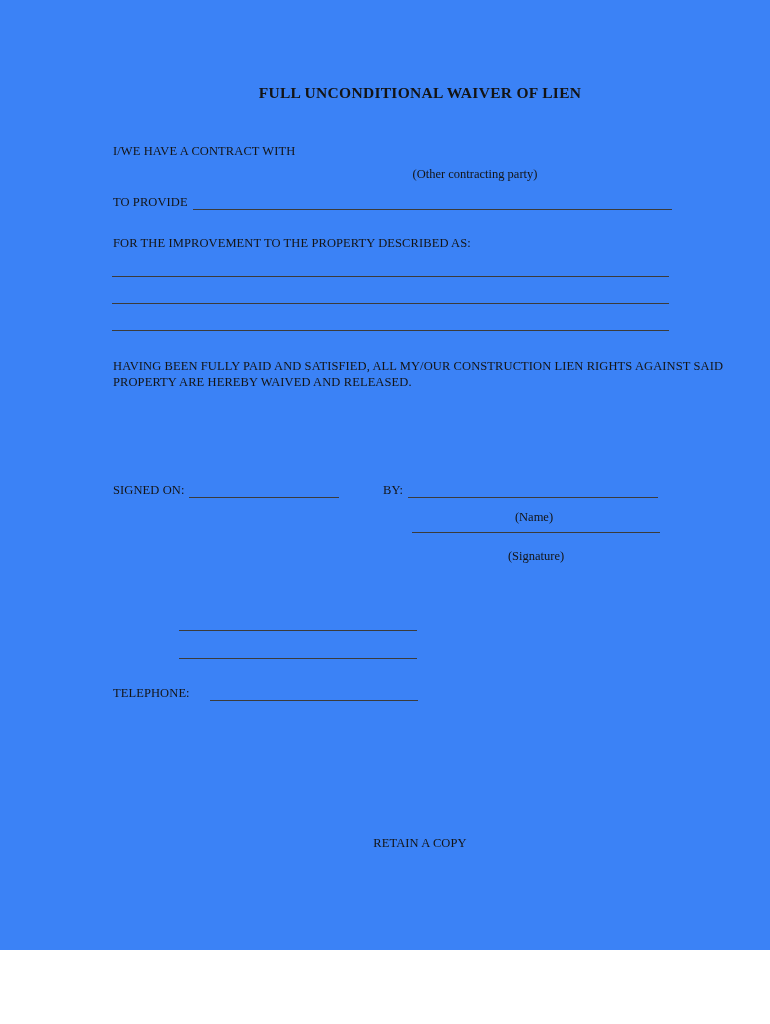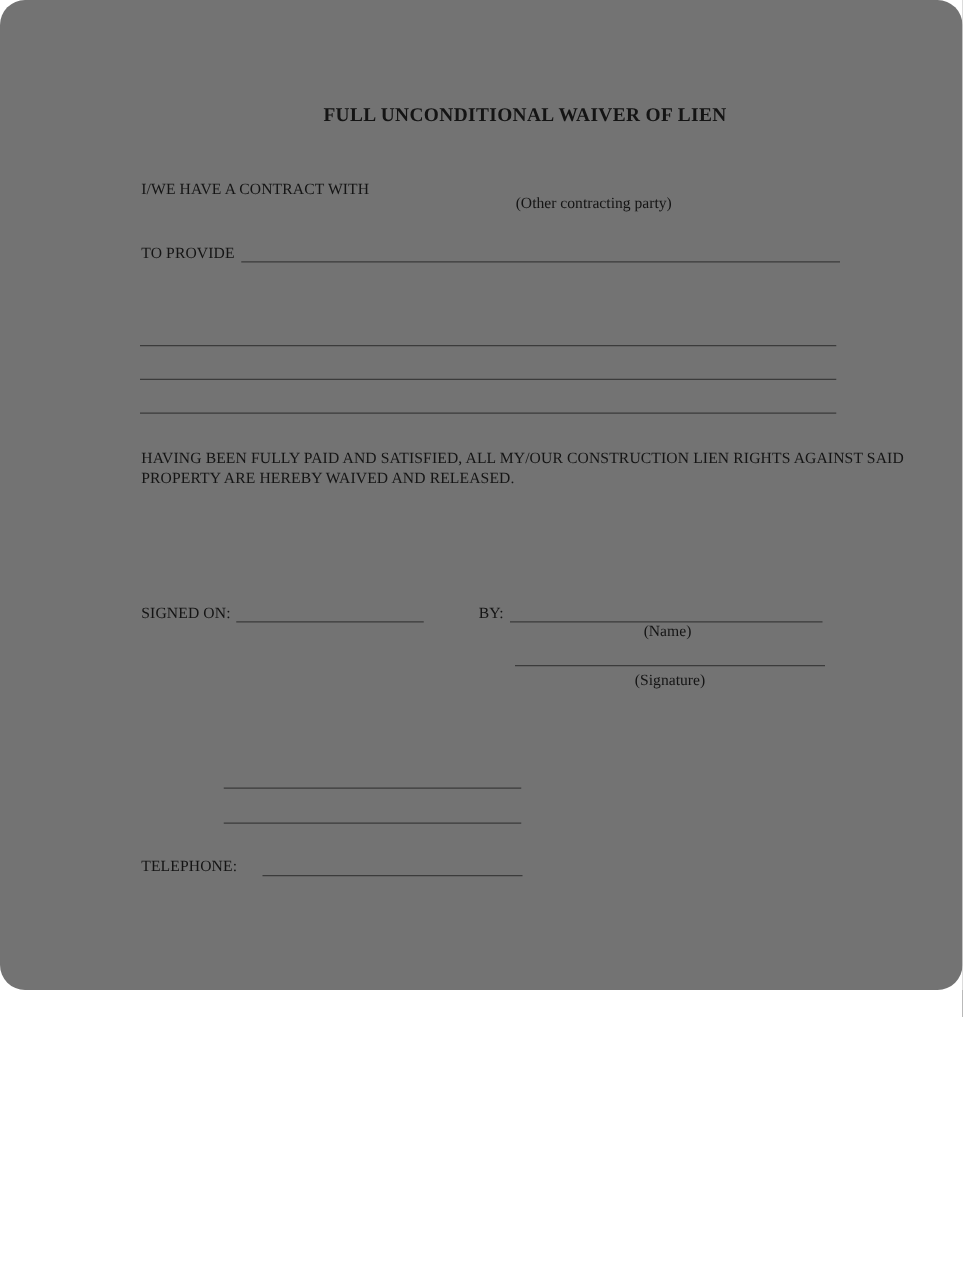--- a/index.html
+++ b/index.html
@@ -3,43 +3,43 @@
 <meta charset="utf-8">
 <style>
   html, body {
     margin: 0;
     padding: 0;
     background: #ffffff;
   }
   .page {
     position: relative;
     width: 770px;
-    height: 792px;
-    background: #737373;
+    height: 950px;
+    background: #3b82f6;
     font-family: "Liberation Serif", "DejaVu Serif", serif;
     color: #141414;
     overflow: hidden;
-    border-radius: 20px;
   }
   .abs { position: absolute; }
   .doc-title {
     top: 84px; left: 70px; width: 700px;
     text-align: center;
     font-size: 15.5px;
     font-weight: bold;
     letter-spacing: 0.3px;
   }
   .label {
     font-size: 12.5px;
     letter-spacing: 0.1px;
     white-space: nowrap;
   }
   .caption {
     font-size: 12.5px;
     text-align: center;
+    margin-top: 12px;
   }
   .fill-row {
     display: flex;
     align-items: flex-end;
     height: 16px;
   }
   .fill-row .label { line-height: 15px; }
   .fill-line {
     flex: 1;
     height: 100%;
@@ -71,20 +71,21 @@
   <div class="abs doc-title">FULL UNCONDITIONAL WAIVER OF LIEN</div>
 
   <div class="abs label" style="top:144px; left:113px;text-align:center;">I/WE HAVE A CONTRACT WITH</div>
   <div class="abs caption" style="top:155px; left:340px; width:270px;">(Other contracting party)</div>
 
   <div class="abs fill-row" style="top:194px; left:113px; width:559px;justify-content:center;">
     <span class="label">TO PROVIDE</span>
     <span class="fill-line"></span>
   </div>
 
+  <div class="abs label" style="top:236px; left:113px;">FOR THE IMPROVEMENT TO THE PROPERTY DESCRIBED AS:</div>
 
   <div class="abs hr" style="top:276px; left:112px; width:557px;"></div>
   <div class="abs hr" style="top:303px; left:112px; width:557px;"></div>
   <div class="abs hr" style="top:330px; left:112px; width:557px;"></div>
 
   <div class="abs para" style="top:359px; left:113px; width:625px;">HAVING BEEN FULLY PAID AND SATISFIED, ALL MY/OUR CONSTRUCTION LIEN RIGHTS AGAINST SAID PROPERTY ARE HEREBY WAIVED AND RELEASED.</div>
 
   <div class="abs fill-row" style="top:482px; left:113px; width:226px;">
     <span class="label">SIGNED ON:</span>
     <span class="fill-line"></span>

